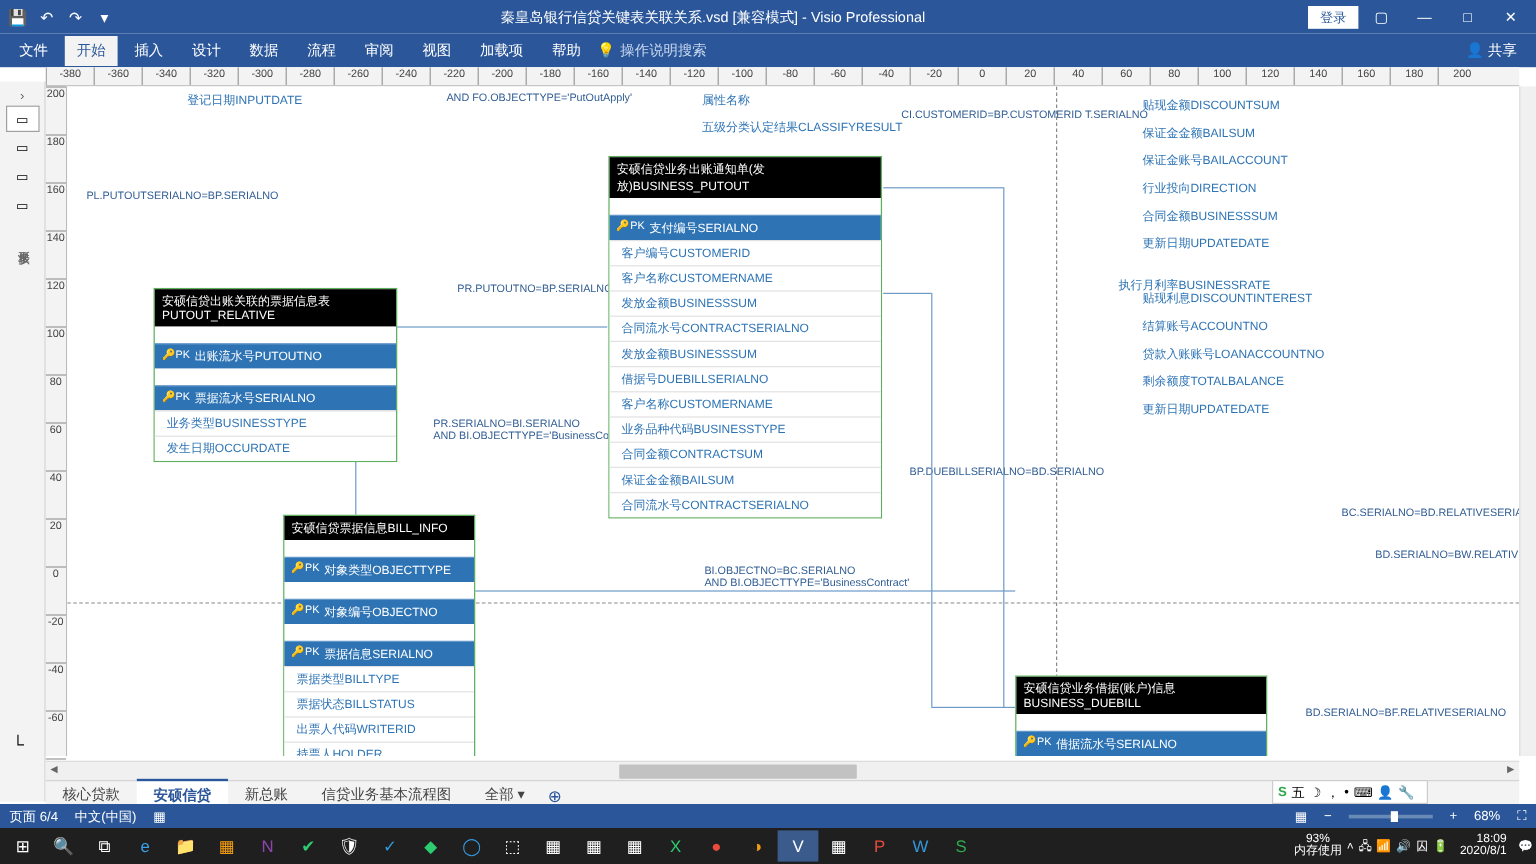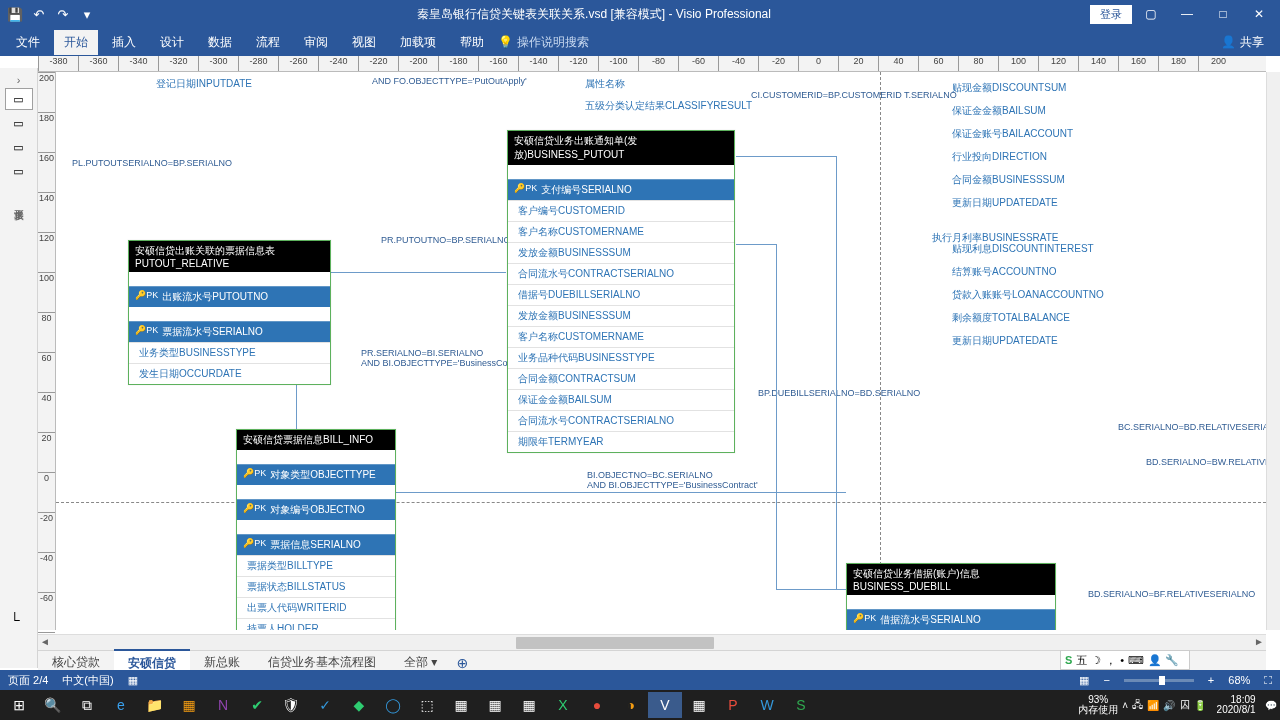--- a/index.html
+++ b/index.html
@@ -215,28 +215,27 @@
   <div class="entity" style="left:451px;top:58px;width:228px;">
     <div class="ehdr">安硕信贷业务出账通知单(发放)BUSINESS_PUTOUT</div>
     <div class="pk">
         <span class="k">🔑PK</span>
         <span>支付编号SERIALNO</span>
       </div>
     <div class="attr">客户编号CUSTOMERID</div>
     <div class="attr">客户名称CUSTOMERNAME</div>
     <div class="attr">发放金额BUSINESSSUM</div>
     <div class="attr">合同流水号CONTRACTSERIALNO</div>
+    <div class="attr">发放金额BUSINESSSUM</div>
     <div class="attr">借据号DUEBILLSERIALNO</div>
-    <div class="attr">发放金额BUSINESSSUM</div>
     <div class="attr">客户名称CUSTOMERNAME</div>
     <div class="attr">业务品种代码BUSINESSTYPE</div>
     <div class="attr">合同金额CONTRACTSUM</div>
     <div class="attr">保证金金额BAILSUM</div>
     <div class="attr">合同流水号CONTRACTSERIALNO</div>
-    <div class="attr">期限年TERMYEAR</div>
   </div>
 
   <div class="entity" style="left:180px;top:357px;width:160px;">
     <div class="ehdr">安硕信贷票据信息BILL_INFO</div>
     <div class="pk">
         <span class="k">🔑PK</span>
         <span>对象类型OBJECTTYPE</span>
       </div>
     <div class="pk">
         <span class="k">🔑PK</span>
@@ -275,21 +274,21 @@
 <div class="tabsbar">
   <div class="sheet">核心贷款</div>
   <div class="sheet active">安硕信贷</div>
   <div class="sheet">新总账</div>
   <div class="sheet">信贷业务基本流程图</div>
   <div class="sheet"><span>全部</span> ▾</div>
   <div class="add">⊕</div>
 </div>
 
 <div class="statusbar">
-  <span>页面 2/4</span>
+  <span>页面 6/4</span>
   <span>中文(中国)</span>
   <span>▦</span>
   <div class="spacer"></div>
   <span>▦</span>
   <span>−</span>
   <div class="zoomtrack"></div>
   <span>+</span>
   <span>68%</span>
   <span>⛶</span>
 </div>

